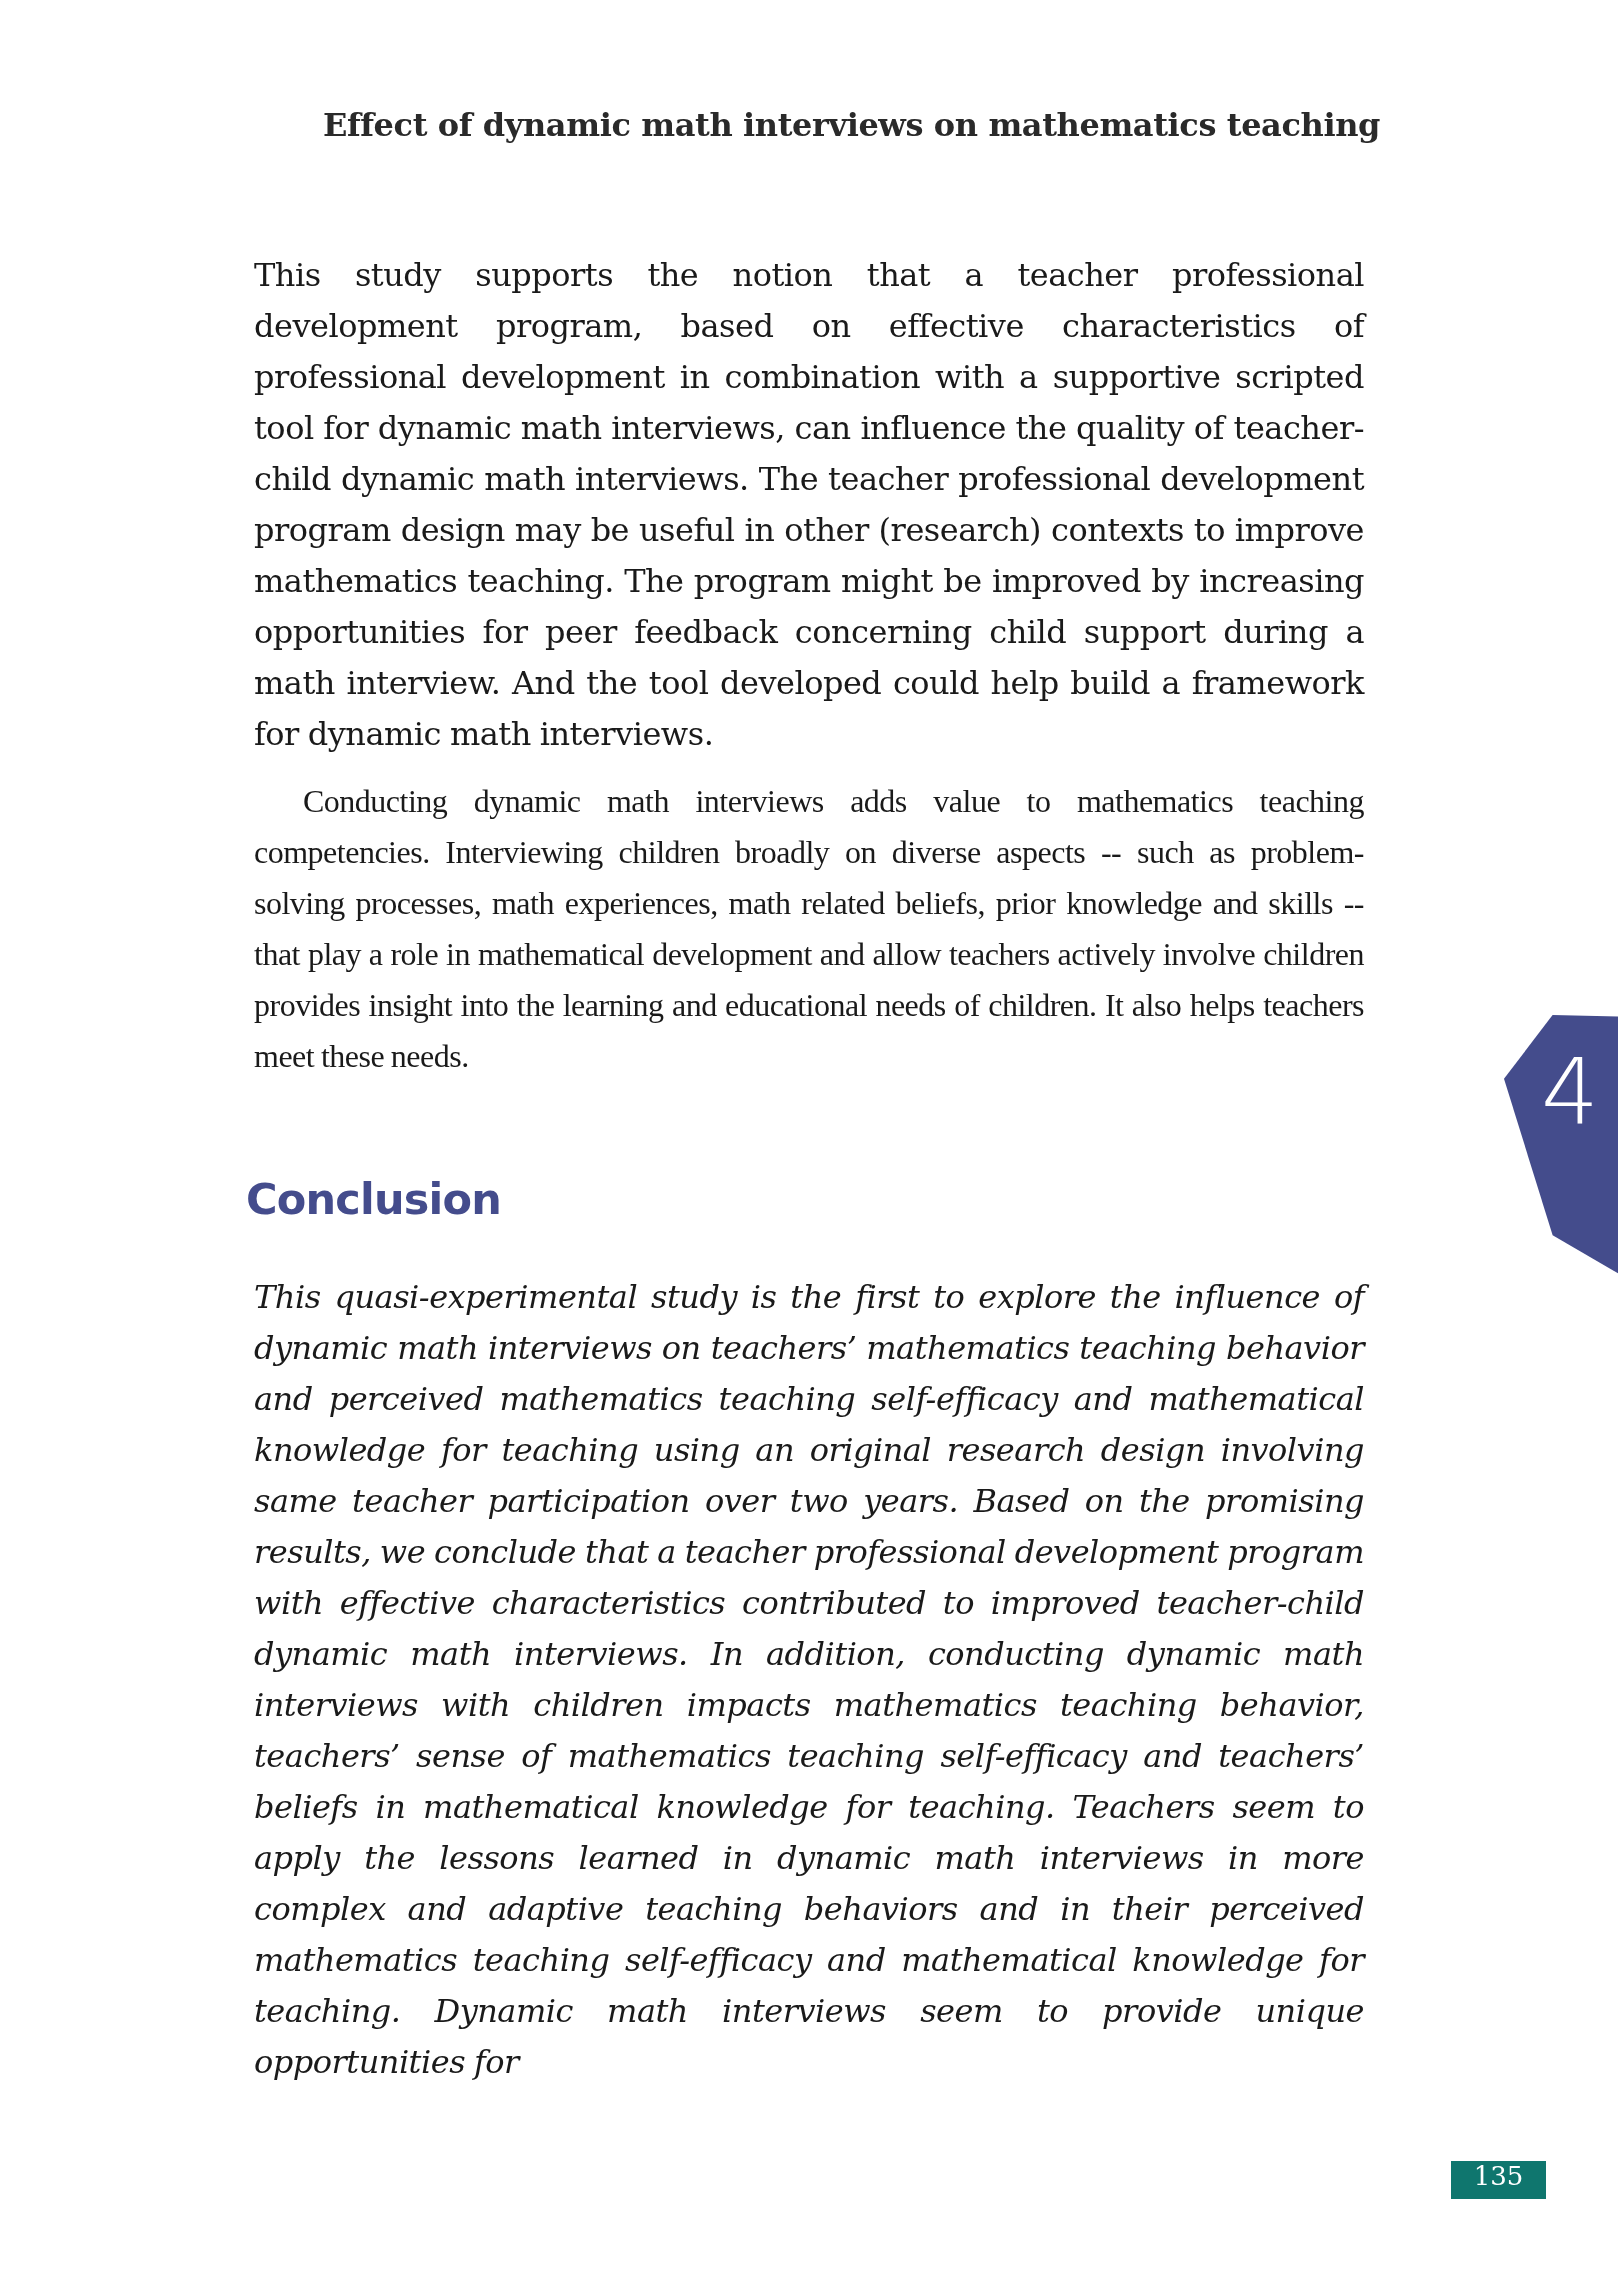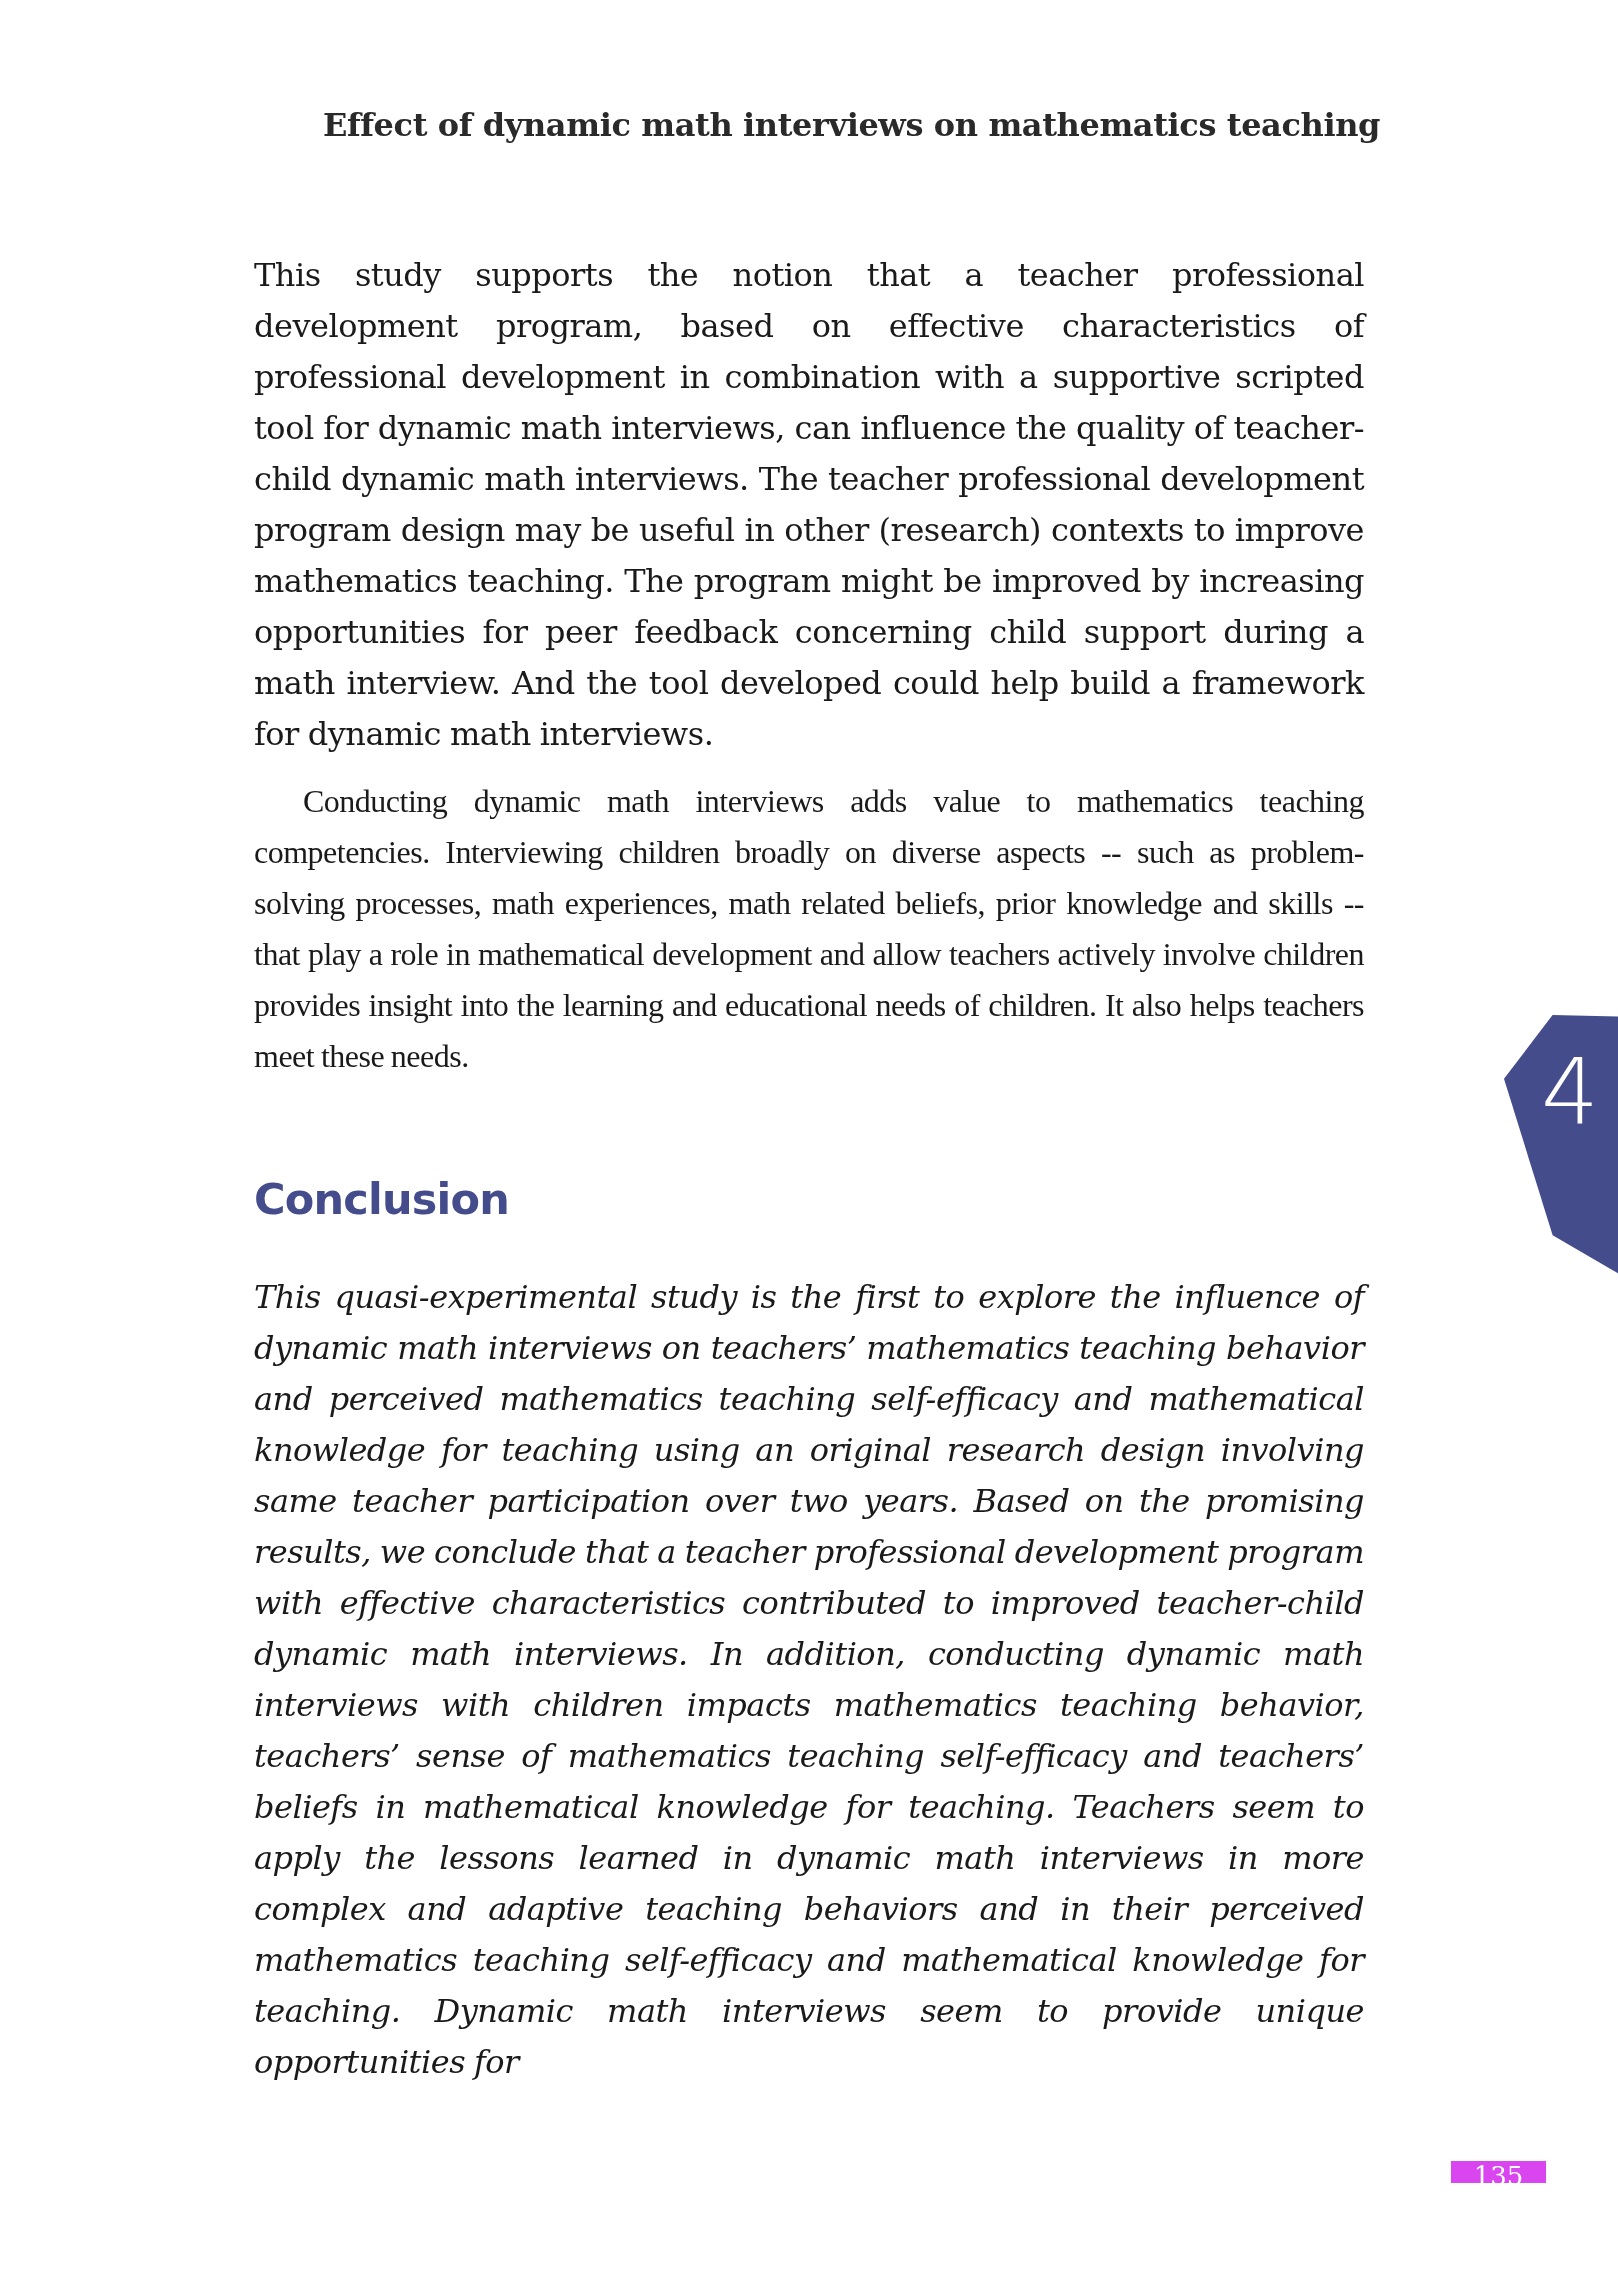--- a/index.html
+++ b/index.html
@@ -17,35 +17,35 @@
     font-family:"DejaVu Sans", sans-serif; font-style:italic; font-weight:bold;
     color:#444444; font-size:33px; line-height:50px; margin:0; letter-spacing:-0.8px;
   }
   .para {
     font-size:32px; line-height:51px; text-align:justify; margin:16px;
     letter-spacing:-0.5px; word-spacing:-0.8px;
   }
   .para.indent { text-indent:49px;font-family:Liberation Serif, serif; }
   .section-title {
     font-family:"DejaVu Sans", sans-serif; font-weight:bold; color:#444c8c;
-    font-size:43px; margin:16px; line-height:53px; letter-spacing:-0.8px;
+    font-size:43px; margin:8px; line-height:53px; letter-spacing:-0.8px;
   }
   .sec-wrap { margin-top:91px; }
   .para-conc { margin-top:46px;font-style:italic; }
   .chapter-tab {
     position:absolute; left:1504px; top:1013px; width:114px; height:263px;
   }
   .chapter-num {
     position:absolute; left:1532px; top:1047px; width:76px; text-align:center;
     font-family:"DejaVu Sans", sans-serif; font-weight:200; font-size:91px; color:#ffffff;
     line-height:91px;
   }
   .page-number {
-    position:absolute; left:1451px; top:2161px; width:95px; height:22px;
-    background:#d946ef; color:#ffffff; text-align:center;
+    position:absolute; left:1451px; top:2161px; width:95px; height:38px;
+    background:#0f766e; color:#ffffff; text-align:center;
     font-family:"DejaVu Serif", serif; font-size:26px; line-height:30px;
   }
 </style>
 </head>
 <body>
 
 <div class="running-head">Effect of dynamic math interviews on mathematics teaching</div>
 
 <div class="content">
   <div>

